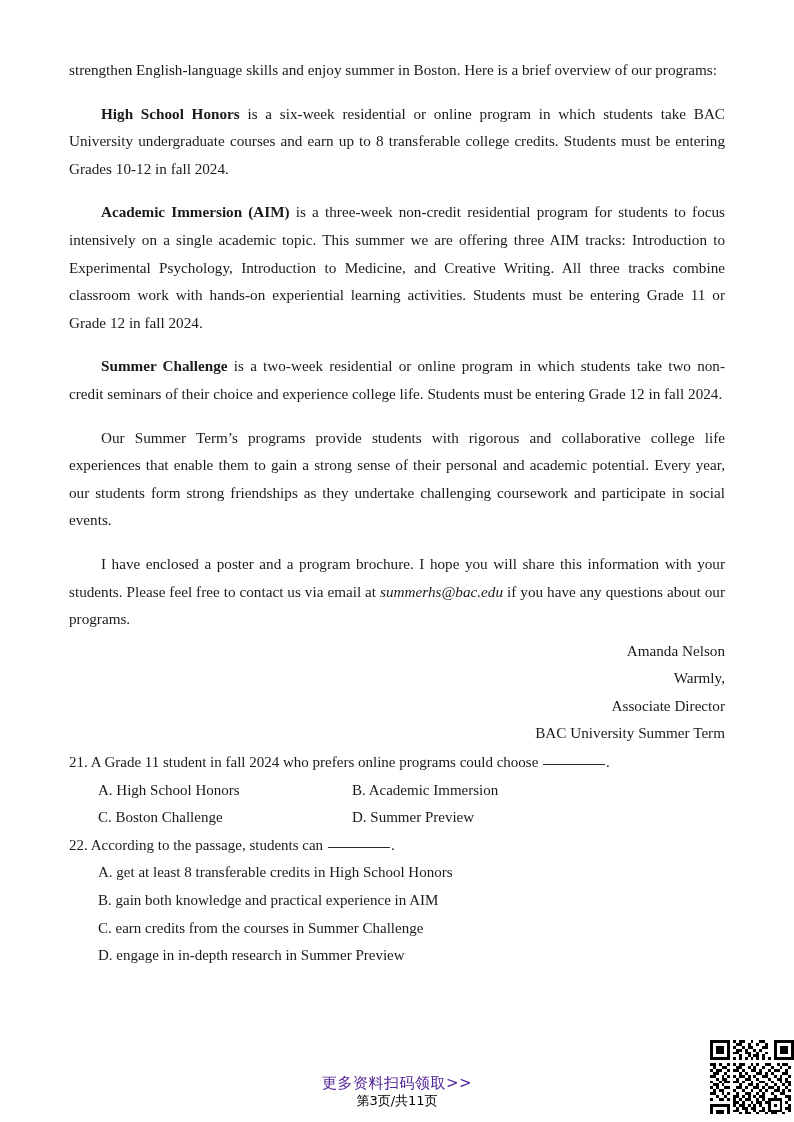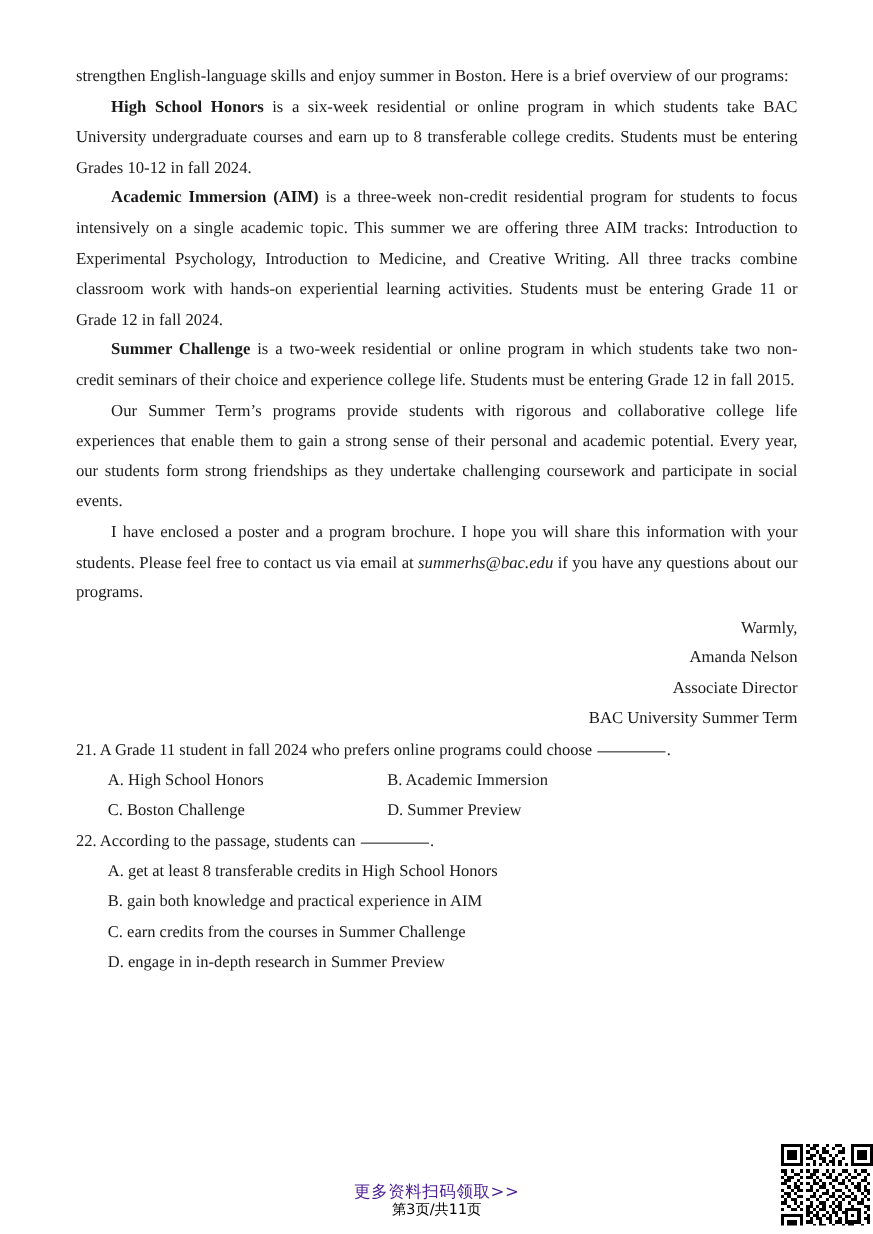--- a/index.html
+++ b/index.html
@@ -37,20 +37,21 @@
   .para {
     font-size: 15.2px;
     line-height: 27.6px;
     text-align: justify;
     text-justify: inter-word;
     margin: 0;
     hyphens: none;
   }
   .para.indent {
     text-indent: 32px;
+    margin-top: 16px;
   }
   .para b {
     font-weight: bold;
   }
   .para i {
     font-style: italic;
   }
 
   
   .signature {
@@ -140,28 +141,28 @@
 <body>
 
 <div class="page">
 
   <div class="content">
 
     <div>
       <p class="para"><span>strengthen English-language skills and enjoy summer in Boston. Here is a brief overview of our programs:</span></p>
       <p class="para indent"><b>High School Honors</b><span> is a six-week residential or online program in which students take BAC University undergraduate courses and earn up to 8 transferable college credits. Students must be entering Grades 10-12 in fall 2024.</span></p>
       <p class="para indent"><b>Academic Immersion (AIM)</b><span> is a three-week non-credit residential program for students to focus intensively on a single academic topic. This summer we are offering three AIM tracks: Introduction to Experimental Psychology, Introduction to Medicine, and Creative Writing. All three tracks combine classroom work with hands-on experiential learning activities. Students must be entering Grade 11 or Grade 12 in fall 2024.</span></p>
-      <p class="para indent"><b>Summer Challenge</b><span> is a two-week residential or online program in which students take two non-credit seminars of their choice and experience college life. Students must be entering Grade 12 in fall 2015.</span></p>
+      <p class="para indent"><b>Summer Challenge</b><span> is a two-week residential or online program in which students take two non-credit seminars of their choice and experience college life. Students must be entering Grade 12 in fall 2024.</span></p>
       <p class="para indent"><span>Our Summer Term’s programs provide students with rigorous and collaborative college life experiences that enable them to gain a strong sense of their personal and academic potential. Every year, our students form strong friendships as they undertake challenging coursework and participate in social events.</span></p>
       <p class="para indent"><span>I have enclosed a poster and a program brochure. I hope you will share this information with your students. Please feel free to contact us via email at </span><i>summerhs@bac.edu</i><span> if you have any questions about our programs.</span></p>
     </div>
 
     <div class="signature">
+      <div>Amanda Nelson</div>
       <div>Warmly,</div>
-      <div>Amanda Nelson</div>
       <div>Associate Director</div>
       <div>BAC University Summer Term</div>
     </div>
 
     <div class="questions">
 
       <div>
         <p class="q-stem">
           <span>21.</span>
           <span>A Grade 11 student in fall 2024 who prefers online programs could choose</span>

